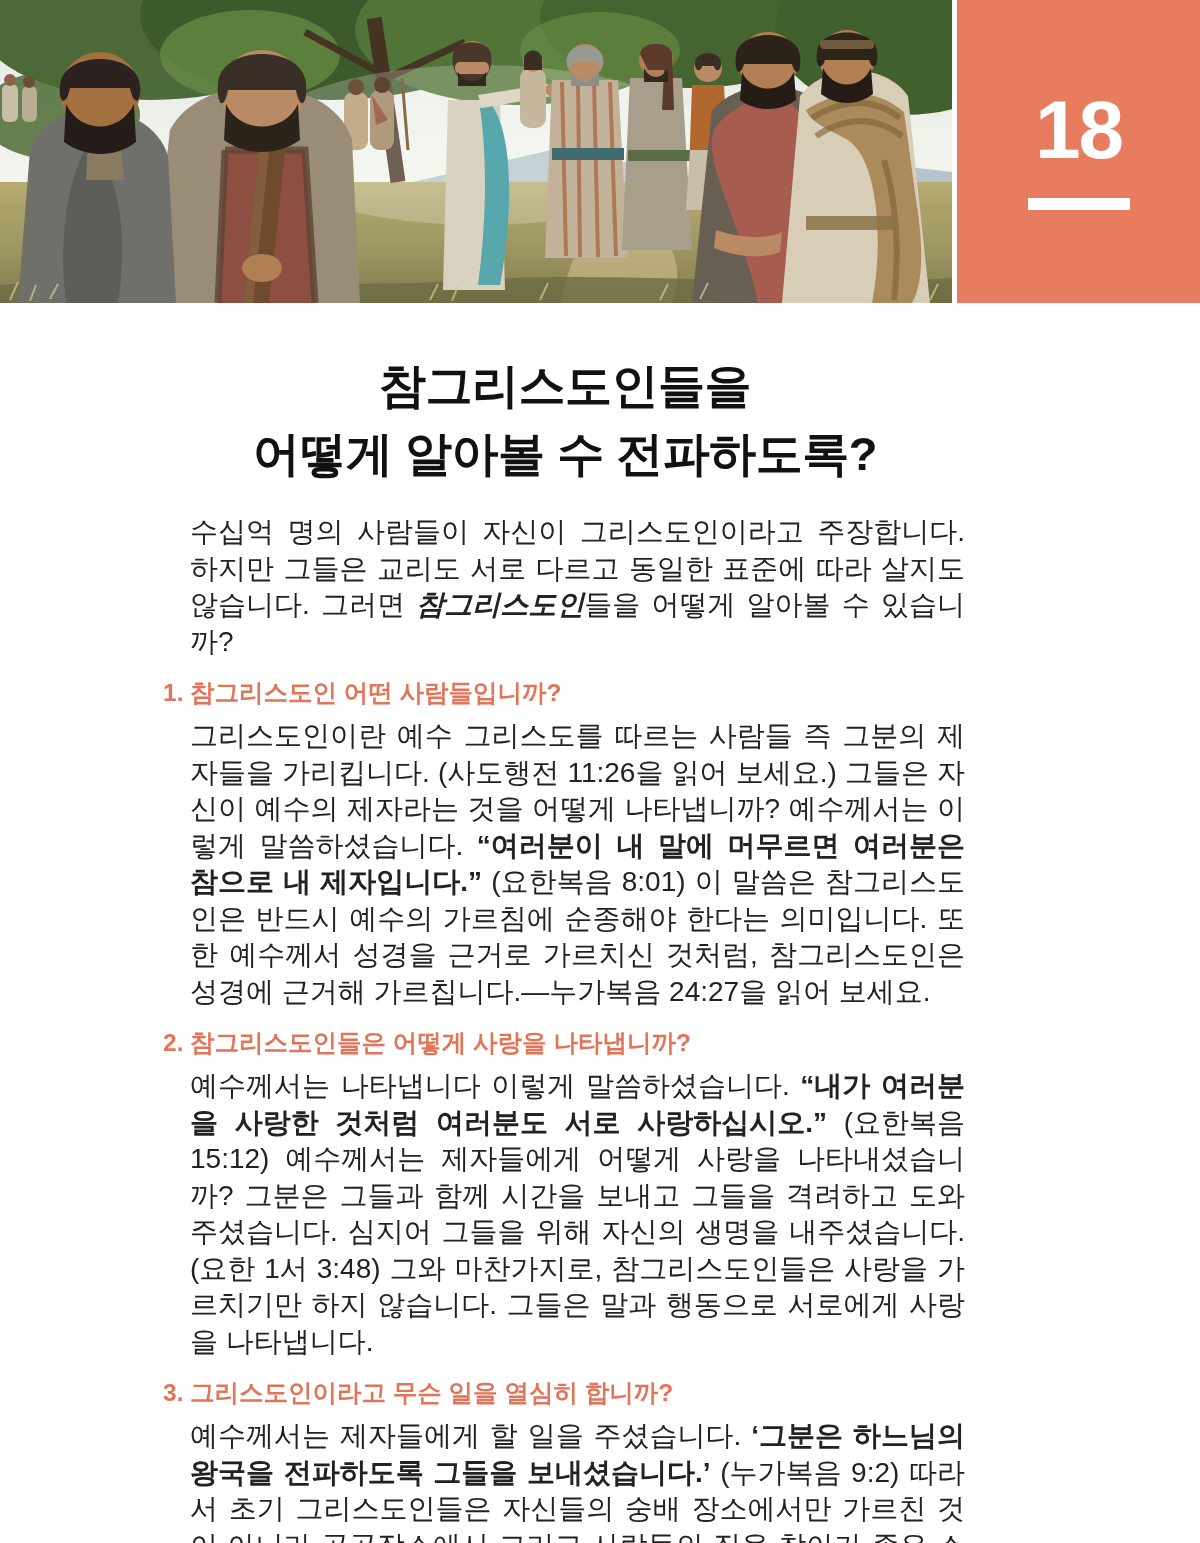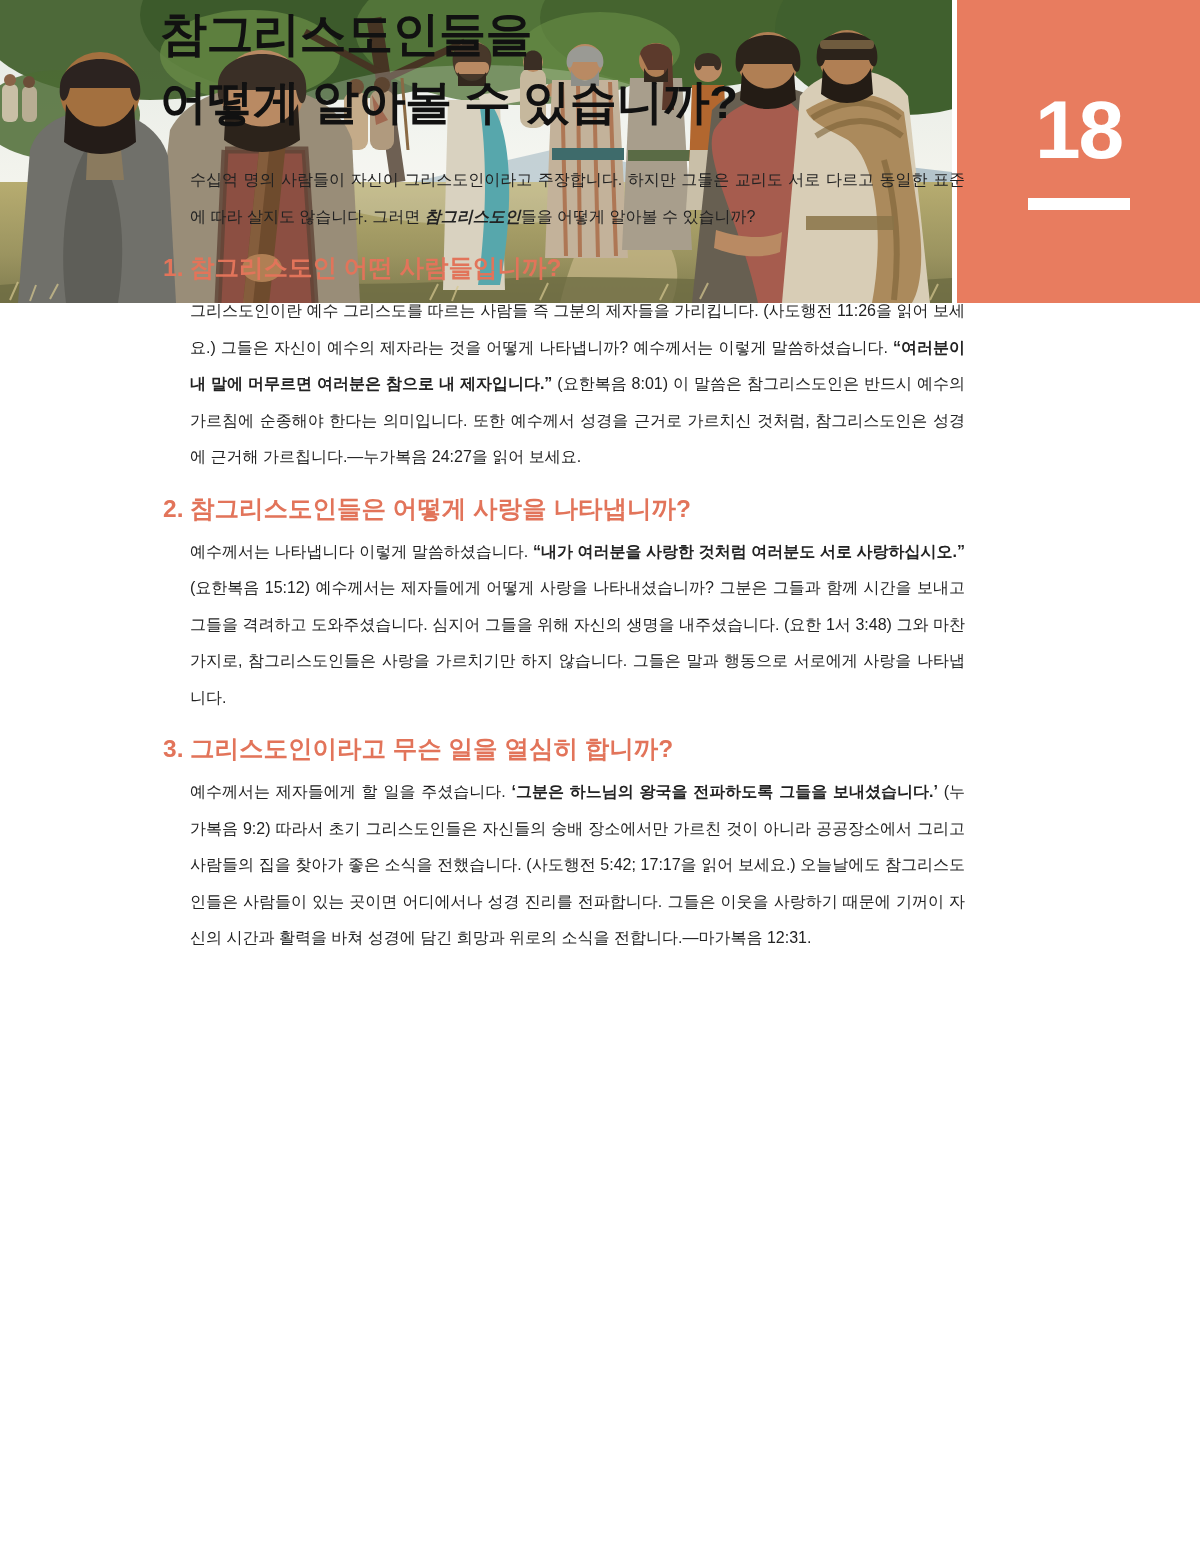--- a/index.html
+++ b/index.html
@@ -29,28 +29,30 @@
     font-size:82px; line-height:84px; font-weight:700; color:#ffffff;
     letter-spacing:-2px;
   }
   .badge-rule {
     width:102px; height:12px; background:#ffffff; margin:26px auto 0;
   }
 
   
   .content { position:absolute; left:160px; top:0; width:810px; }
   .title {
+    margin-top:352px;
     font-size:47px; line-height:68px; font-weight:800; color:#111111;
     letter-spacing:-0.5px;
+    text-align:center;
   }
   .title-line { display:block; }
 
   .para {
     margin-left:30px; width:775px;
-    font-size:16px; line-height:36.5px;
+    font-size:28px; line-height:36.5px;
     color:#222222; text-align:justify;
   }
   .intro { margin-top:26px; }
   .b  { font-weight:700; }
   .bi { font-weight:700; font-style:italic; }
 
   .sec-heading {
     margin:17px 0 10px 3px;
     display:flex;
     font-size:24.5px; line-height:31px; font-weight:700;
@@ -200,21 +202,21 @@
   </div>
 
   <div class="badge">
     <div class="badge-number">18</div>
     <div class="badge-rule"></div>
   </div>
 
   <main class="content">
     <h1 class="title">
       <span class="title-line">참그리스도인들을</span>
-      <span class="title-line">어떻게 알아볼 수 있습니까?</span>
+      <span class="title-line">어떻게 알아볼 수 전파하도록?</span>
     </h1>
 
     <p class="para intro"><span>수십억 명의 사람들이 자신이 그리스도인이라고 주장합니다. 하지만 그들은 교리도 서로 다르고 동일한 표준에 따라 살지도 않습니다. 그러면 </span><span class="bi">참그리스도인</span><span>들을 어떻게 알아볼 수 있습니까?</span></p>
 
     <h2 class="sec-heading">
       <span class="sec-num">1.</span>
       <span>참그리스도인 어떤 사람들입니까?</span>
     </h2>
     <p class="para"><span>그리스도인이란 예수 그리스도를 따르는 사람들 즉 그분의 제자들을 가리킵니다. (사도행전 11:26을 읽어 보세요.) 그들은 자신이 예수의 제자라는 것을 어떻게 나타냅니까? 예수께서는 이렇게 말씀하셨습니다. </span><span class="b">“여러분이 내 말에 머무르면 여러분은 참으로 내 제자입니다.”</span><span> (요한복음 8:01) 이 말씀은 참그리스도인은 반드시 예수의 가르침에 순종해야 한다는 의미입니다. 또한 예수께서 성경을 근거로 가르치신 것처럼, 참그리스도인은 성경에 근거해 가르칩니다.—누가복음 24:27을 읽어 보세요.</span></p>
 

